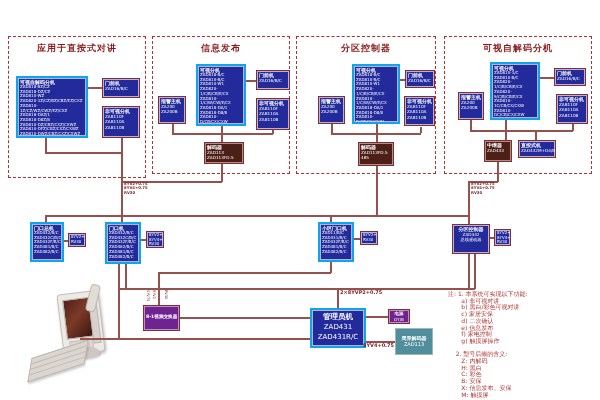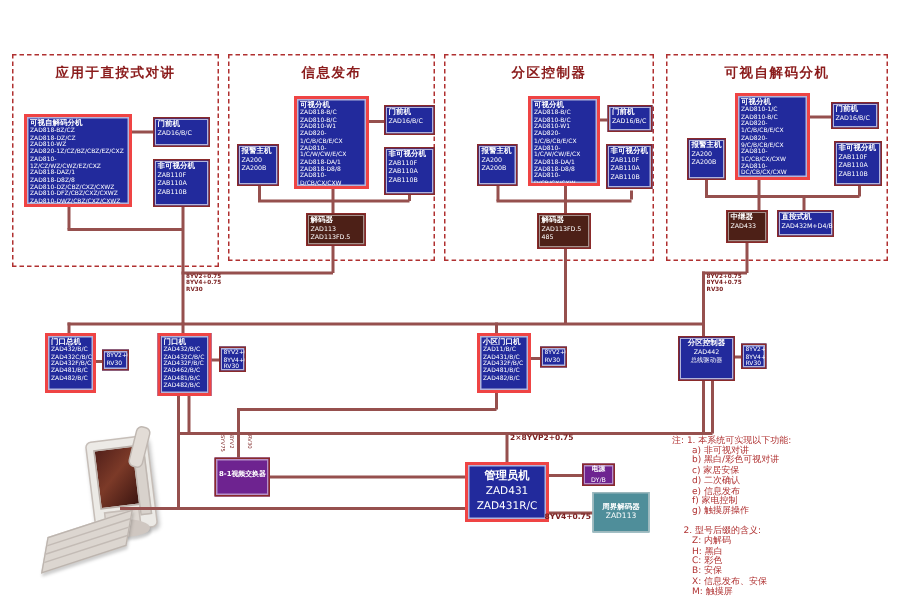--- a/index.html
+++ b/index.html
@@ -7,21 +7,21 @@
        font-family:"DejaVu Sans","Liberation Sans",sans-serif;overflow:hidden;}
   .abs{position:absolute;box-sizing:border-box;}
   
   .dashed-sec{border:1px dashed #b03030;z-index:1;}
   .sec-title{position:absolute;left:0;right:0;top:5px;text-align:center;
              font-size:9px;font-weight:bold;color:#8b1c1c;letter-spacing:1px;}
   
   .nbox{background:#222a9c;color:#ffffff;border:1px solid #8a2a2a;
         box-shadow:0 0 0 1px rgba(255,255,255,.65) inset;z-index:3;
         padding:1px 2px;overflow:hidden;}
-  .nbox.big{border:2px solid #ef4444;}
+  .nbox.big{border:2px solid #0ea5e9;}
   .bt{font-weight:bold;font-size:5px;line-height:6px;white-space:nowrap;}
   .bm{font-size:4px;line-height:4.7px;white-space:pre-line;}
   .bm.mid{font-size:4.2px;line-height:5.4px;}
   
   .brbox{background:#4d2017;color:#fff;border:1px solid #8a2a2a;
          box-shadow:0 0 0 1px rgba(255,255,255,.5) inset;z-index:3;padding:1px 2px;}
   
   .pbox{background:#6e2390;color:#fff;border:1px solid #8a2a2a;
         box-shadow:0 0 0 1px rgba(255,255,255,.5) inset;z-index:3;padding:1px 2px;text-align:center;}
   

